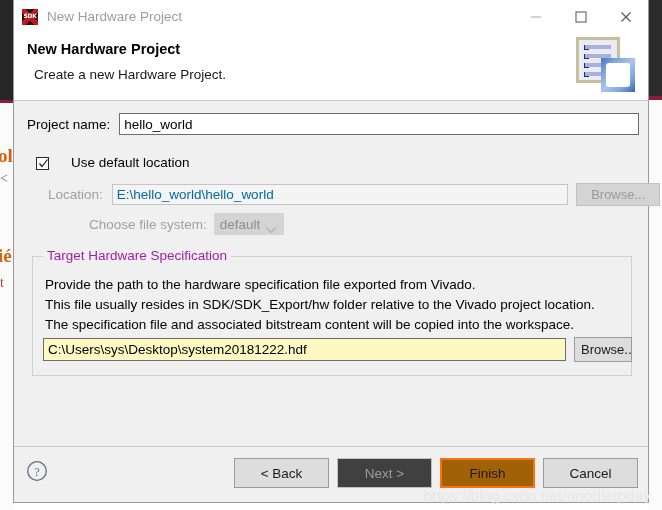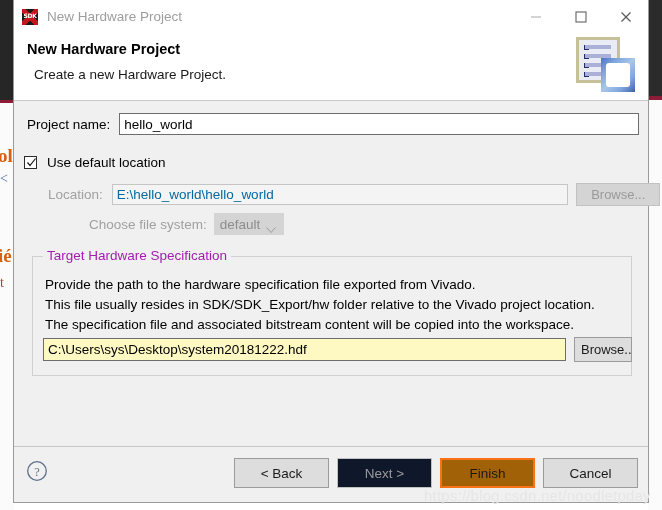--- a/index.html
+++ b/index.html
@@ -227,23 +227,24 @@
     background: #ffffff;
     font-size: 13.5px;
     font-family: "Liberation Sans", sans-serif;
     color: #000;
     padding: 0 4px;
     outline: none;
   }
 
   .row-usedefault {
     position: absolute;
-    left: 10px; top: 54px;
-    display: flex;
-    align-items: center;
+    left: 22px; top: 54px;
+    display: flex;
+    align-items: flex-end;
+    gap: 12px;
   }
   .cbx {
     width: 13px; height: 13px;
     border: 1px solid #2b2b2b;
     background: #ffffff;
     position: relative;
     box-sizing: border-box;
     flex: 0 0 auto;
   }
   .cbx svg { position: absolute; left: 0px; top: -1px; }
@@ -402,21 +403,21 @@
     border: 1px solid #9b9b9b;
     background: #dddddd;
     font-size: 13.5px;
     font-family: "Liberation Sans", sans-serif;
     color: #1a1a1a;
     cursor: default;
   }
   .dbtn.disabled {
     color: #9a9a9a;
     border-color: #c2c2c2;
-    background: #0f172a;
+    background: #404040;
   }
   .dbtn.default-btn {
     border: 2px solid #f97316;
     background: #a16207;
   }
 
   .watermark {
     position: absolute;
     left: 424px; top: 487px;
     font-size: 15px;

